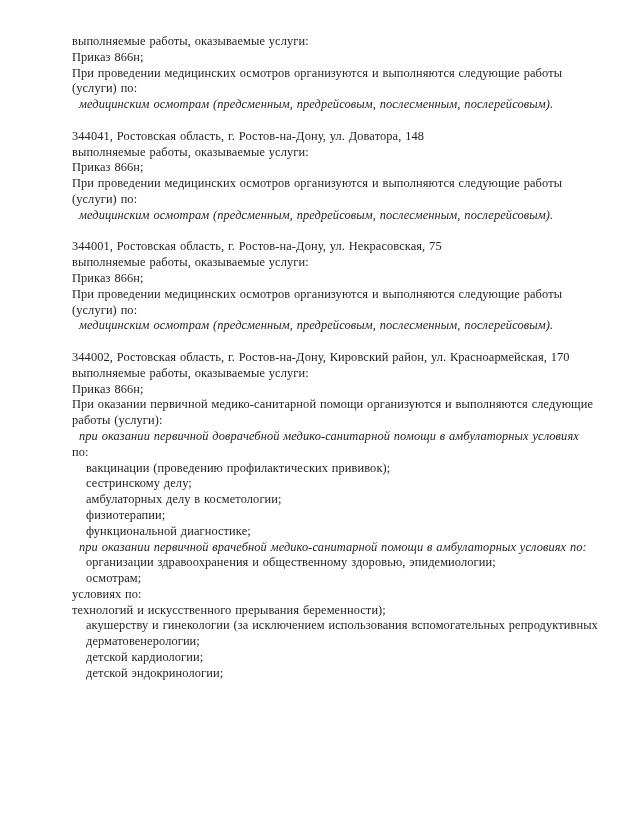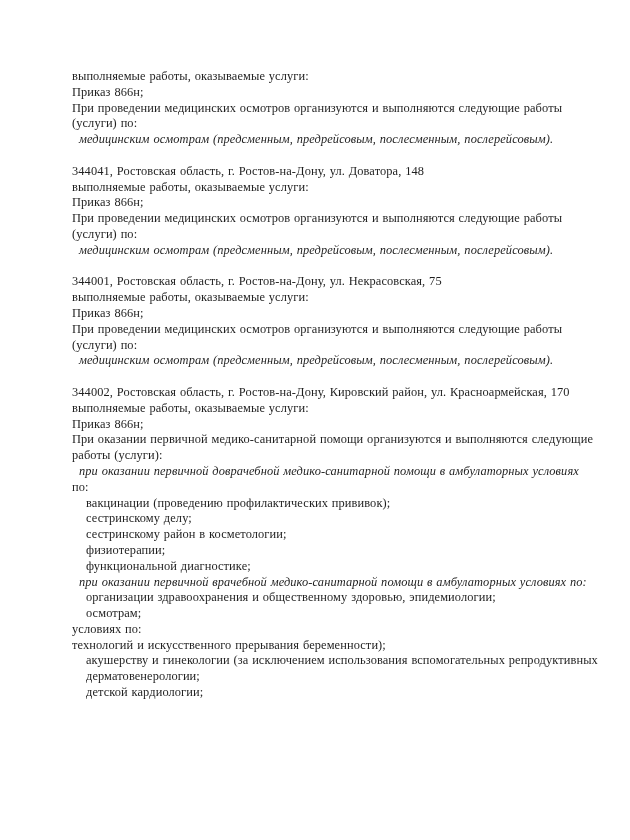--- a/index.html
+++ b/index.html
@@ -13,26 +13,27 @@
     overflow: hidden;
     font-family: "Liberation Serif", "DejaVu Serif", serif;
   }
   .page {
     width: 630px;
     height: 840px;
     background: #ffffff;
     box-sizing: border-box;
   }
   .doc-body {
-    padding: 69px 50px 0 72px;
+    padding: 22px 50px 0 72px;
     font-size: 12.4px;
     line-height: 15.8px;
     color: #1f1f1f;
     letter-spacing: 0.1px;
     word-spacing: 0.6px;
+    margin-top: 12px;
   }
   .line {
     white-space: nowrap;
     min-height: 15.8px;
   }
   .line.ind1 { padding-left: 7px; font-style: italic; }
   .line.ind2 { padding-left: 14px; }
   .line.blank { }
 </style>
 </head>
@@ -62,25 +63,26 @@
       <div class="line blank">&nbsp;</div>
       <div class="line ind0">344002, Ростовская область, г. Ростов-на-Дону, Кировский район, ул. Красноармейская, 170</div>
       <div class="line ind0">выполняемые работы, оказываемые услуги:</div>
       <div class="line ind0">Приказ 866н;</div>
       <div class="line ind0">При оказании первичной медико-санитарной помощи организуются и выполняются следующие</div>
       <div class="line ind0">работы (услуги):</div>
       <div class="line ind1">при оказании первичной доврачебной медико-санитарной помощи в амбулаторных условиях</div>
       <div class="line ind0">по:</div>
       <div class="line ind2">вакцинации (проведению профилактических прививок);</div>
       <div class="line ind2">сестринскому делу;</div>
-      <div class="line ind2">сестринскому район в косметологии;</div>
+      <div class="line ind2">амбулаторных делу в косметологии;</div>
       <div class="line ind2">физиотерапии;</div>
       <div class="line ind2">функциональной диагностике;</div>
       <div class="line ind1">при оказании первичной врачебной медико-санитарной помощи в амбулаторных условиях по:</div>
       <div class="line ind2">организации здравоохранения и общественному здоровью, эпидемиологии;</div>
       <div class="line ind2">осмотрам;</div>
       <div class="line ind0">условиях по:</div>
       <div class="line ind0">технологий и искусственного прерывания беременности);</div>
       <div class="line ind2">акушерству и гинекологии (за исключением использования вспомогательных репродуктивных</div>
       <div class="line ind2">дерматовенерологии;</div>
       <div class="line ind2">детской кардиологии;</div>
+      <div class="line ind2">детской эндокринологии;</div>
     </div>
 </div>
 
 </body></html>

